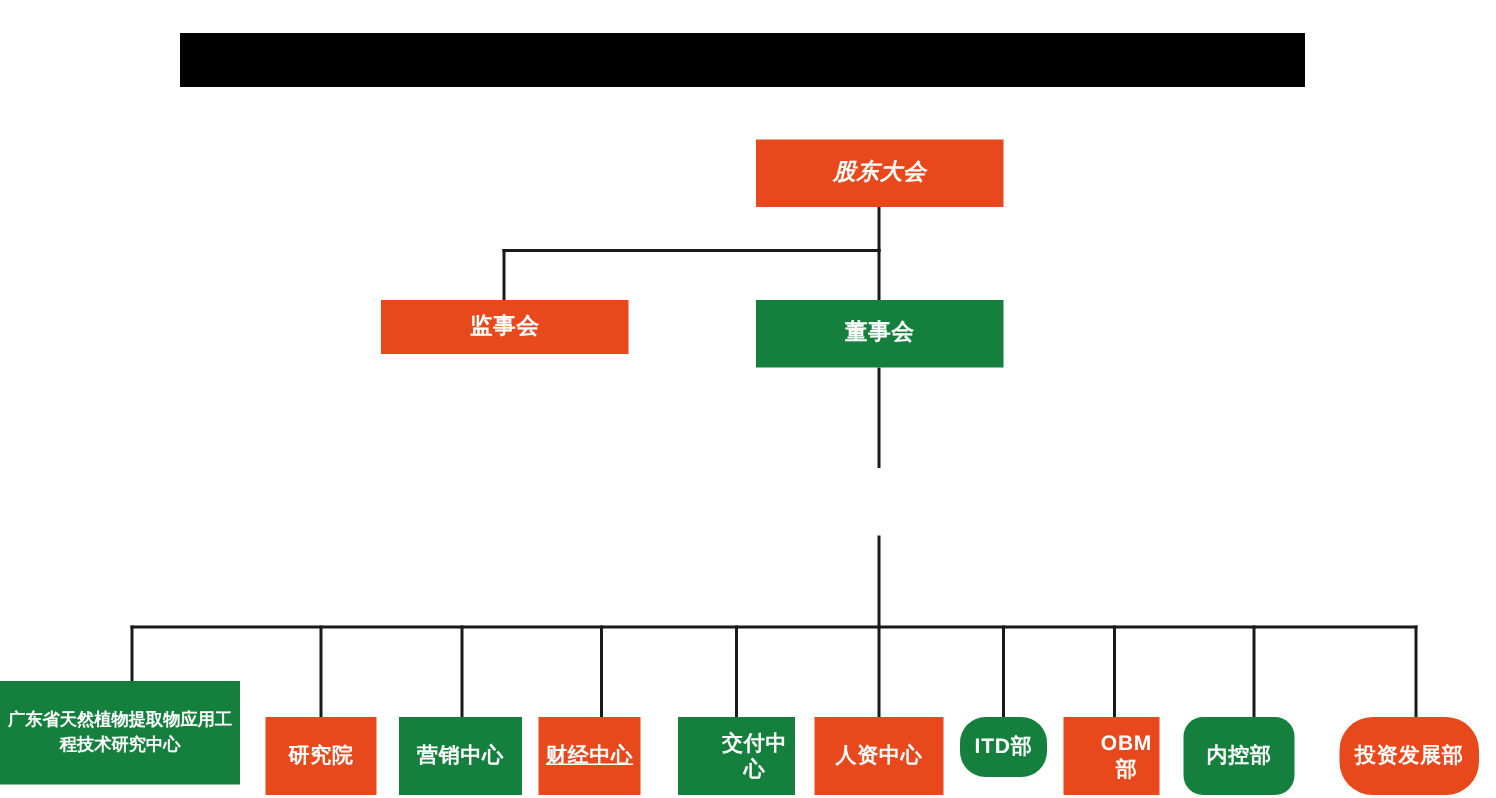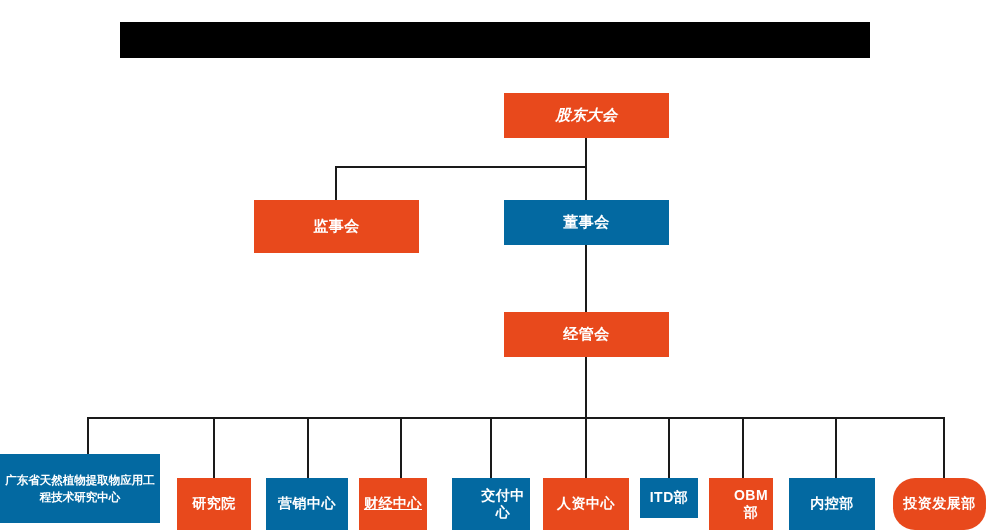--- a/index.html
+++ b/index.html
@@ -36,21 +36,21 @@
     justify-content: center;
     text-align: center;
     color: #ffffff;
     font-weight: bold;
     line-height: 1.25;
     letter-spacing: 0.5px;
     z-index: 3;
     padding: 2px 4px;
   }
   .node.tone-dark  { background: #E8491C; }
-  .node.tone-light { background: #0369a1; text-align: center; }
+  .node.tone-light { background: #15803d; text-align: center; }
 
   .node-l1 { font-size: 15px; font-style: italic; }
   .node-l2 { font-size: 15px; }
   .node-l3 { font-size: 15px; }
   .node-leaf { font-size: 14px; }
   .node-leaf.small-text { font-size: 11.5px; letter-spacing: 0px; line-height: 1.45; }
 
   
   .conn {
     position: absolute;
@@ -67,27 +67,26 @@
 
   <div class="redaction-bar"></div>
 
   <div class="node node-l1 tone-dark" style="left:504px; top:93px; width:165px; height:45px;">股东大会</div>
 
   <div class="conn v" style="left:585px; top:138px; height:30px;"></div>
   <div class="conn h" style="left:335px; top:166px; width:252px;"></div>
   <div class="conn v" style="left:335px; top:166px; height:34px;"></div>
   <div class="conn v" style="left:585px; top:166px; height:34px;"></div>
 
-  <div class="node node-l2 tone-dark" style="left:254px; top:200px; width:165px; height:53px;">监事会</div>
+  <div class="node node-l2 tone-dark" style="left:254px; top:200px; width:165px; height:36px;">监事会</div>
 
   <div class="node node-l2 tone-light" style="left:504px; top:200px; width:165px; height:45px;">董事会</div>
 
   <div class="conn v" style="left:585px; top:245px; height:67px;"></div>
 
-  <div class="node node-l3 tone-dark" style="left:504px; top:312px; width:165px; height:45px;">经管会</div>
 
   <div class="conn v" style="left:585px; top:357px; height:62px;"></div>
   <div class="conn h" style="left:87px; top:417px; width:858px;"></div>
 
   <div class="conn v" style="left:87px;  top:417px; height:61px;"></div>
   <div class="conn v" style="left:213px; top:417px; height:61px;"></div>
   <div class="conn v" style="left:307px; top:417px; height:61px;"></div>
   <div class="conn v" style="left:400px; top:417px; height:61px;"></div>
   <div class="conn v" style="left:490px; top:417px; height:61px;"></div>
   <div class="conn v" style="left:585px; top:417px; height:61px;"></div>
@@ -101,21 +100,21 @@
   <div class="node node-leaf tone-light" style="left:266px; top:478px; width:82px; height:52px;">营销中心</div>
 
   <div class="node node-leaf tone-dark" style="left:177px; top:478px; width:74px; height:52px;">研究院</div>
 
   <div class="node node-leaf tone-dark" style="left:359px; top:478px; width:68px; height:52px;text-decoration:underline;">财经中心</div>
 
   <div class="node node-leaf tone-light" style="left:452px; top:478px; width:78px; height:52px;padding-left:28px;">交付中心</div>
 
   <div class="node node-leaf tone-dark" style="left:543px; top:478px; width:86px; height:52px;">人资中心</div>
 
-  <div class="node node-leaf tone-light" style="left:640px; top:478px; width:58px; height:40px;">ITD部</div>
+  <div class="node node-leaf tone-light" style="left:640px; top:478px; width:58px; height:40px;border-radius:17px;">ITD部</div>
 
   <div class="node node-leaf tone-dark" style="left:709px; top:478px; width:64px; height:52px;padding-left:24px;">OBM部</div>
 
-  <div class="node node-leaf tone-light" style="left:789px; top:478px; width:86px; height:52px;">内控部</div>
+  <div class="node node-leaf tone-light" style="left:789px; top:478px; width:74px; height:52px;border-radius:13px;">内控部</div>
 
   <div class="node node-leaf tone-dark" style="left:893px; top:478px; width:93px; height:52px;border-radius:22px;">投资发展部</div>
 
 </div>
 
 </body></html>

